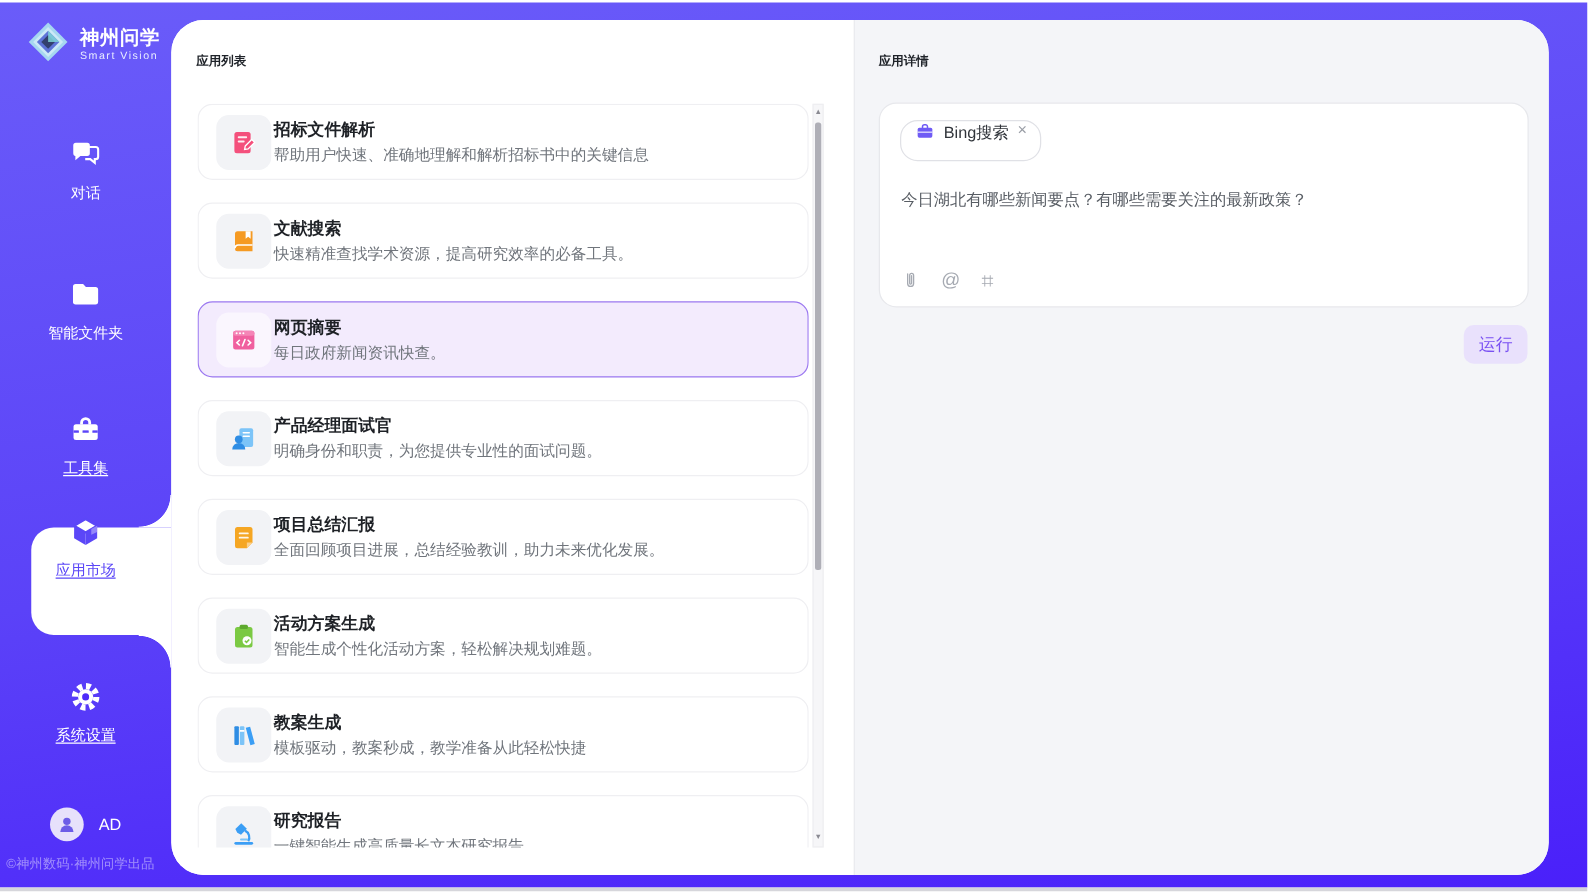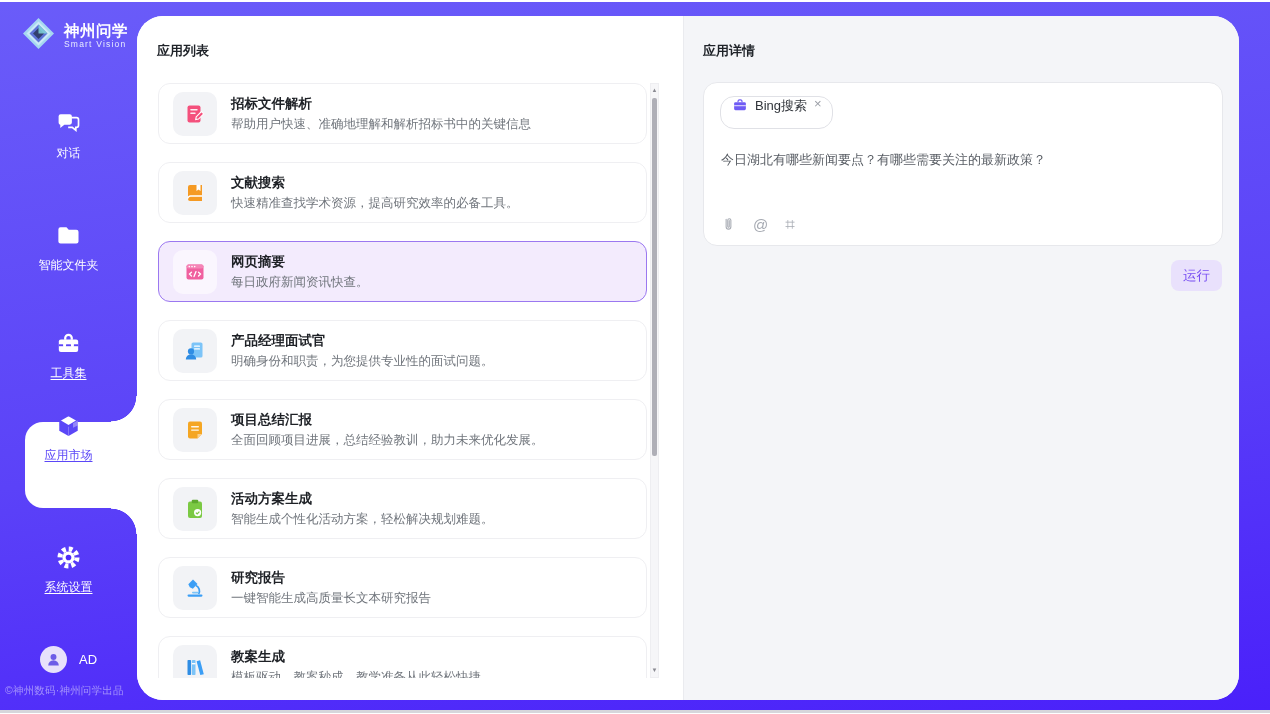--- a/index.html
+++ b/index.html
@@ -32,29 +32,29 @@
         align-items:center;justify-content:center;}
   .user-name{color:#fff;font-size:13px;}
   .side-footer{position:absolute;left:5px;top:684px;width:132px;color:rgba(255,255,255,.45);
         font-size:10.5px;letter-spacing:.2px;}
 
   
   .content{position:absolute;left:137px;top:16px;width:1102px;height:684px;border-radius:26px;
         overflow:hidden;display:flex;background:#fff;}
   .list-pane{width:546px;background:#fff;position:relative;flex:none;}
   .detail-pane{flex:1;background:#F4F5F8;position:relative;border-left:1px solid #EAEBEF;}
-  .pane-title{position:absolute;font-size:13px;font-weight:bold;color:#1F2329;}
+  .pane-title{position:absolute;font-size:10px;font-weight:bold;color:#1F2329;}
   .list-pane .pane-title{left:20px;top:26px;}
   .detail-pane .pane-title{left:19px;top:26px;}
 
   
   .cards-viewport{position:absolute;left:21px;top:67px;width:489px;height:595px;overflow:hidden;}
   .card{box-sizing:border-box;height:61px;margin-bottom:18px;border:1px solid #EFEFF2;
         border-radius:12px;background:#fff;display:flex;align-items:center;padding:0 14px;
-        gap:14px;cursor:pointer;}
+        gap:2px;cursor:pointer;}
   .card.selected{background:#F3EBFD;border:1.6px solid #9B78F0;}
   .tile{width:44px;height:44px;border-radius:10px;background:#F2F3F6;flex:none;display:flex;
         align-items:center;justify-content:center;}
   .card.selected .tile{background:#FAF6FE;}
   .ct{min-width:0;}
   .cn{font-size:13.5px;font-weight:bold;color:#1E2126;line-height:17px;}
   .cd{font-size:12.5px;color:#70757C;line-height:16px;margin-top:4px;white-space:nowrap;}
   .scrollbar{position:absolute;left:513px;top:67px;width:9px;height:595px;background:#F6F6F8;
         border:1px solid #EEEEF1;box-sizing:border-box;}
   .sb-arrow{position:absolute;left:0;width:100%;height:13px;color:#8A8A92;font-size:6px;
@@ -258,43 +258,43 @@
             </svg>
           </div>
           <div class="ct">
             <div class="cn">活动方案生成</div>
             <div class="cd">智能生成个性化活动方案，轻松解决规划难题。</div>
           </div>
         </div>
         <div class="card">
           <div class="tile">
             <svg width="24" height="24" viewBox="0 0 24 24">
+              <rect x="4.5" y="5" width="3.6" height="15" rx=".8" fill="#2F8DE4"></rect>
+              <rect x="8.9" y="5" width="3.6" height="15" rx=".8" fill="#7CC4F8"></rect>
+              <rect x="8.9" y="8" width="3.6" height="1.4" fill="#fff"></rect>
+              <path d="M13.6 6.2l3.5-.9 3.7 13.9-3.5.9z" fill="#3B9EF5"></path>
+            </svg>
+          </div>
+          <div class="ct">
+            <div class="cn">教案生成</div>
+            <div class="cd">模板驱动，教案秒成，教学准备从此轻松快捷</div>
+          </div>
+        </div>
+        <div class="card">
+          <div class="tile">
+            <svg width="24" height="24" viewBox="0 0 24 24">
               <path d="M10 3.5l4.5 4.5-4.7 4.7-3-1.5-1.5-3z" fill="#3B9EF5"></path>
               <path d="M13 9.5a6 6 0 0 1 2.6 8.5" fill="none" stroke="#3B9EF5" stroke-width="1.8"></path>
               <rect x="4.5" y="18.5" width="15" height="2.2" rx="1.1" fill="#3B9EF5"></rect>
               <rect x="9" y="15.8" width="6.5" height="1.6" rx=".8" fill="#7CC4F8"></rect>
             </svg>
           </div>
           <div class="ct">
             <div class="cn">研究报告</div>
             <div class="cd">一键智能生成高质量长文本研究报告</div>
-          </div>
-        </div>
-        <div class="card">
-          <div class="tile">
-            <svg width="24" height="24" viewBox="0 0 24 24">
-              <rect x="4.5" y="5" width="3.6" height="15" rx=".8" fill="#2F8DE4"></rect>
-              <rect x="8.9" y="5" width="3.6" height="15" rx=".8" fill="#7CC4F8"></rect>
-              <rect x="8.9" y="8" width="3.6" height="1.4" fill="#fff"></rect>
-              <path d="M13.6 6.2l3.5-.9 3.7 13.9-3.5.9z" fill="#3B9EF5"></path>
-            </svg>
-          </div>
-          <div class="ct">
-            <div class="cn">教案生成</div>
-            <div class="cd">模板驱动，教案秒成，教学准备从此轻松快捷</div>
           </div>
         </div>
       </div>
     <div class="scrollbar">
       <div class="sb-arrow sb-up">▲</div>
       <div class="sb-thumb"></div>
       <div class="sb-arrow sb-down">▼</div>
     </div>
   </section>
 

